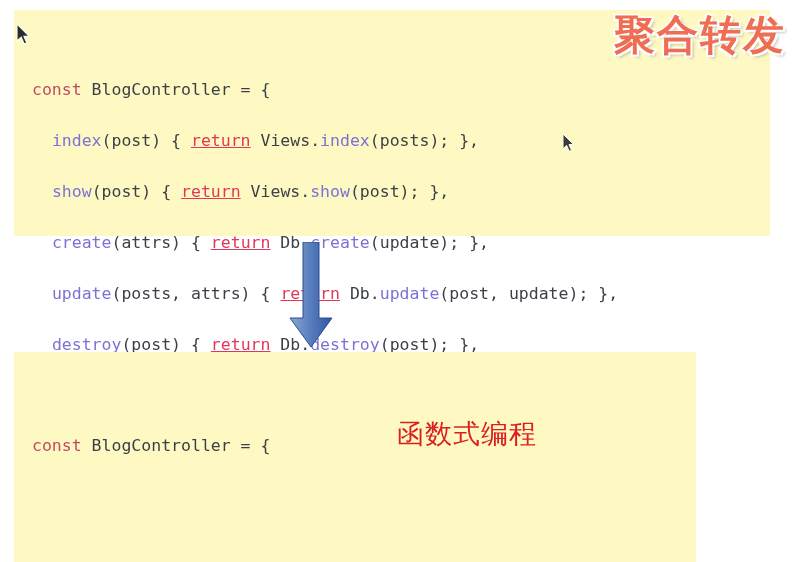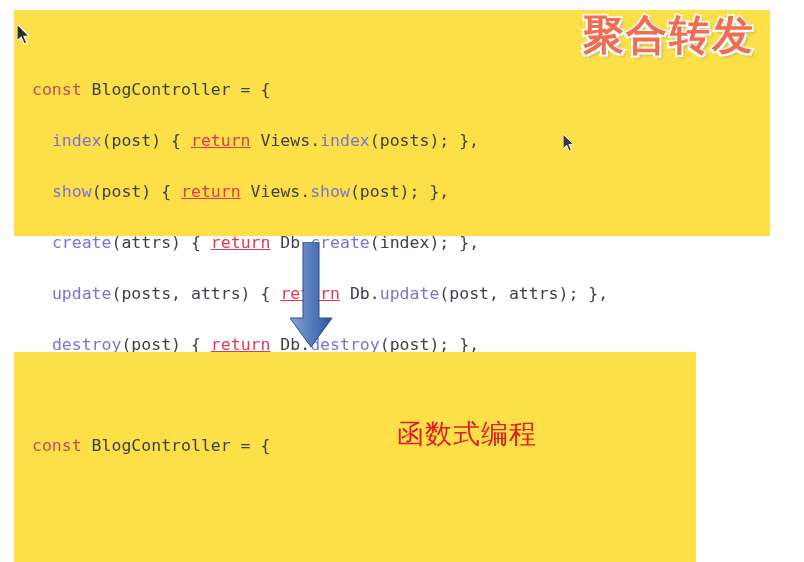--- a/index.html
+++ b/index.html
@@ -18,21 +18,21 @@
   #stage {
     position: relative;
     width: 804px;
     height: 562px;
     background: #ffffff;
   }
 
   
   .code-block {
     position: absolute;
-    background: #fde047;
+    background: #fef9c3;
     font-family: "DejaVu Sans Mono", "Liberation Mono", monospace;
     white-space: pre;
     box-sizing: border-box;
   }
 
   #code-block-oo {
     left: 14px;
     top: 10px;
     width: 756px;
     height: 226px;
@@ -88,21 +88,21 @@
   #label-fp {
     left: 397px;
     top: 416px;
     font-size: 27px;
     letter-spacing: 1px;
   }
 
   
   #title-banner {
     position: absolute;
-    left: 583px;
+    left: 614px;
     top: 8px;
     font-family: "DejaVu Sans", sans-serif;
     font-size: 41px;
     font-weight: bold;
     letter-spacing: 2px;
     color: #ef6d52;
     -webkit-text-stroke: 3px #ffffff;
     paint-order: stroke fill;
     text-shadow:
        2px 2px 0 #ffffff,
@@ -133,22 +133,22 @@
 </style>
 </head>
 <body>
 
 <div id="stage">
 
   <div class="code-block" id="code-block-oo">
     <code id="oo-code"><span class="code-line"><span class="tok-kw">const</span><span class="tok-plain"> BlogController = {</span></span>
 <span class="code-line"><span class="tok-plain">  </span><span class="tok-fn">index</span><span class="tok-plain">(post) { </span><span class="tok-ret">return</span><span class="tok-plain"> Views.</span><span class="tok-fn">index</span><span class="tok-plain">(posts); },</span></span>
 <span class="code-line"><span class="tok-plain">  </span><span class="tok-fn">show</span><span class="tok-plain">(post) { </span><span class="tok-ret">return</span><span class="tok-plain"> Views.</span><span class="tok-fn">show</span><span class="tok-plain">(post); },</span></span>
-<span class="code-line"><span class="tok-plain">  </span><span class="tok-fn">create</span><span class="tok-plain">(attrs) { </span><span class="tok-ret">return</span><span class="tok-plain"> Db.</span><span class="tok-fn">create</span><span class="tok-plain">(index); },</span></span>
-<span class="code-line"><span class="tok-plain">  </span><span class="tok-fn">update</span><span class="tok-plain">(posts, attrs) { </span><span class="tok-ret">return</span><span class="tok-plain"> Db.</span><span class="tok-fn">update</span><span class="tok-plain">(post, attrs); },</span></span>
+<span class="code-line"><span class="tok-plain">  </span><span class="tok-fn">create</span><span class="tok-plain">(attrs) { </span><span class="tok-ret">return</span><span class="tok-plain"> Db.</span><span class="tok-fn">create</span><span class="tok-plain">(update); },</span></span>
+<span class="code-line"><span class="tok-plain">  </span><span class="tok-fn">update</span><span class="tok-plain">(posts, attrs) { </span><span class="tok-ret">return</span><span class="tok-plain"> Db.</span><span class="tok-fn">update</span><span class="tok-plain">(post, update); },</span></span>
 <span class="code-line"><span class="tok-plain">  </span><span class="tok-fn">destroy</span><span class="tok-plain">(post) { </span><span class="tok-ret">return</span><span class="tok-plain"> Db.</span><span class="tok-fn">destroy</span><span class="tok-plain">(post); },</span></span>
 <span class="code-line"><span class="tok-plain">};</span></span></code>
   </div>
 
   <div id="title-banner">聚合转发</div>
 
 
   <svg id="flow-arrow" viewBox="0 0 46 108">
     <defs>
       <linearGradient id="arrowGrad" x1="0" y1="0" x2="1" y2="0">

